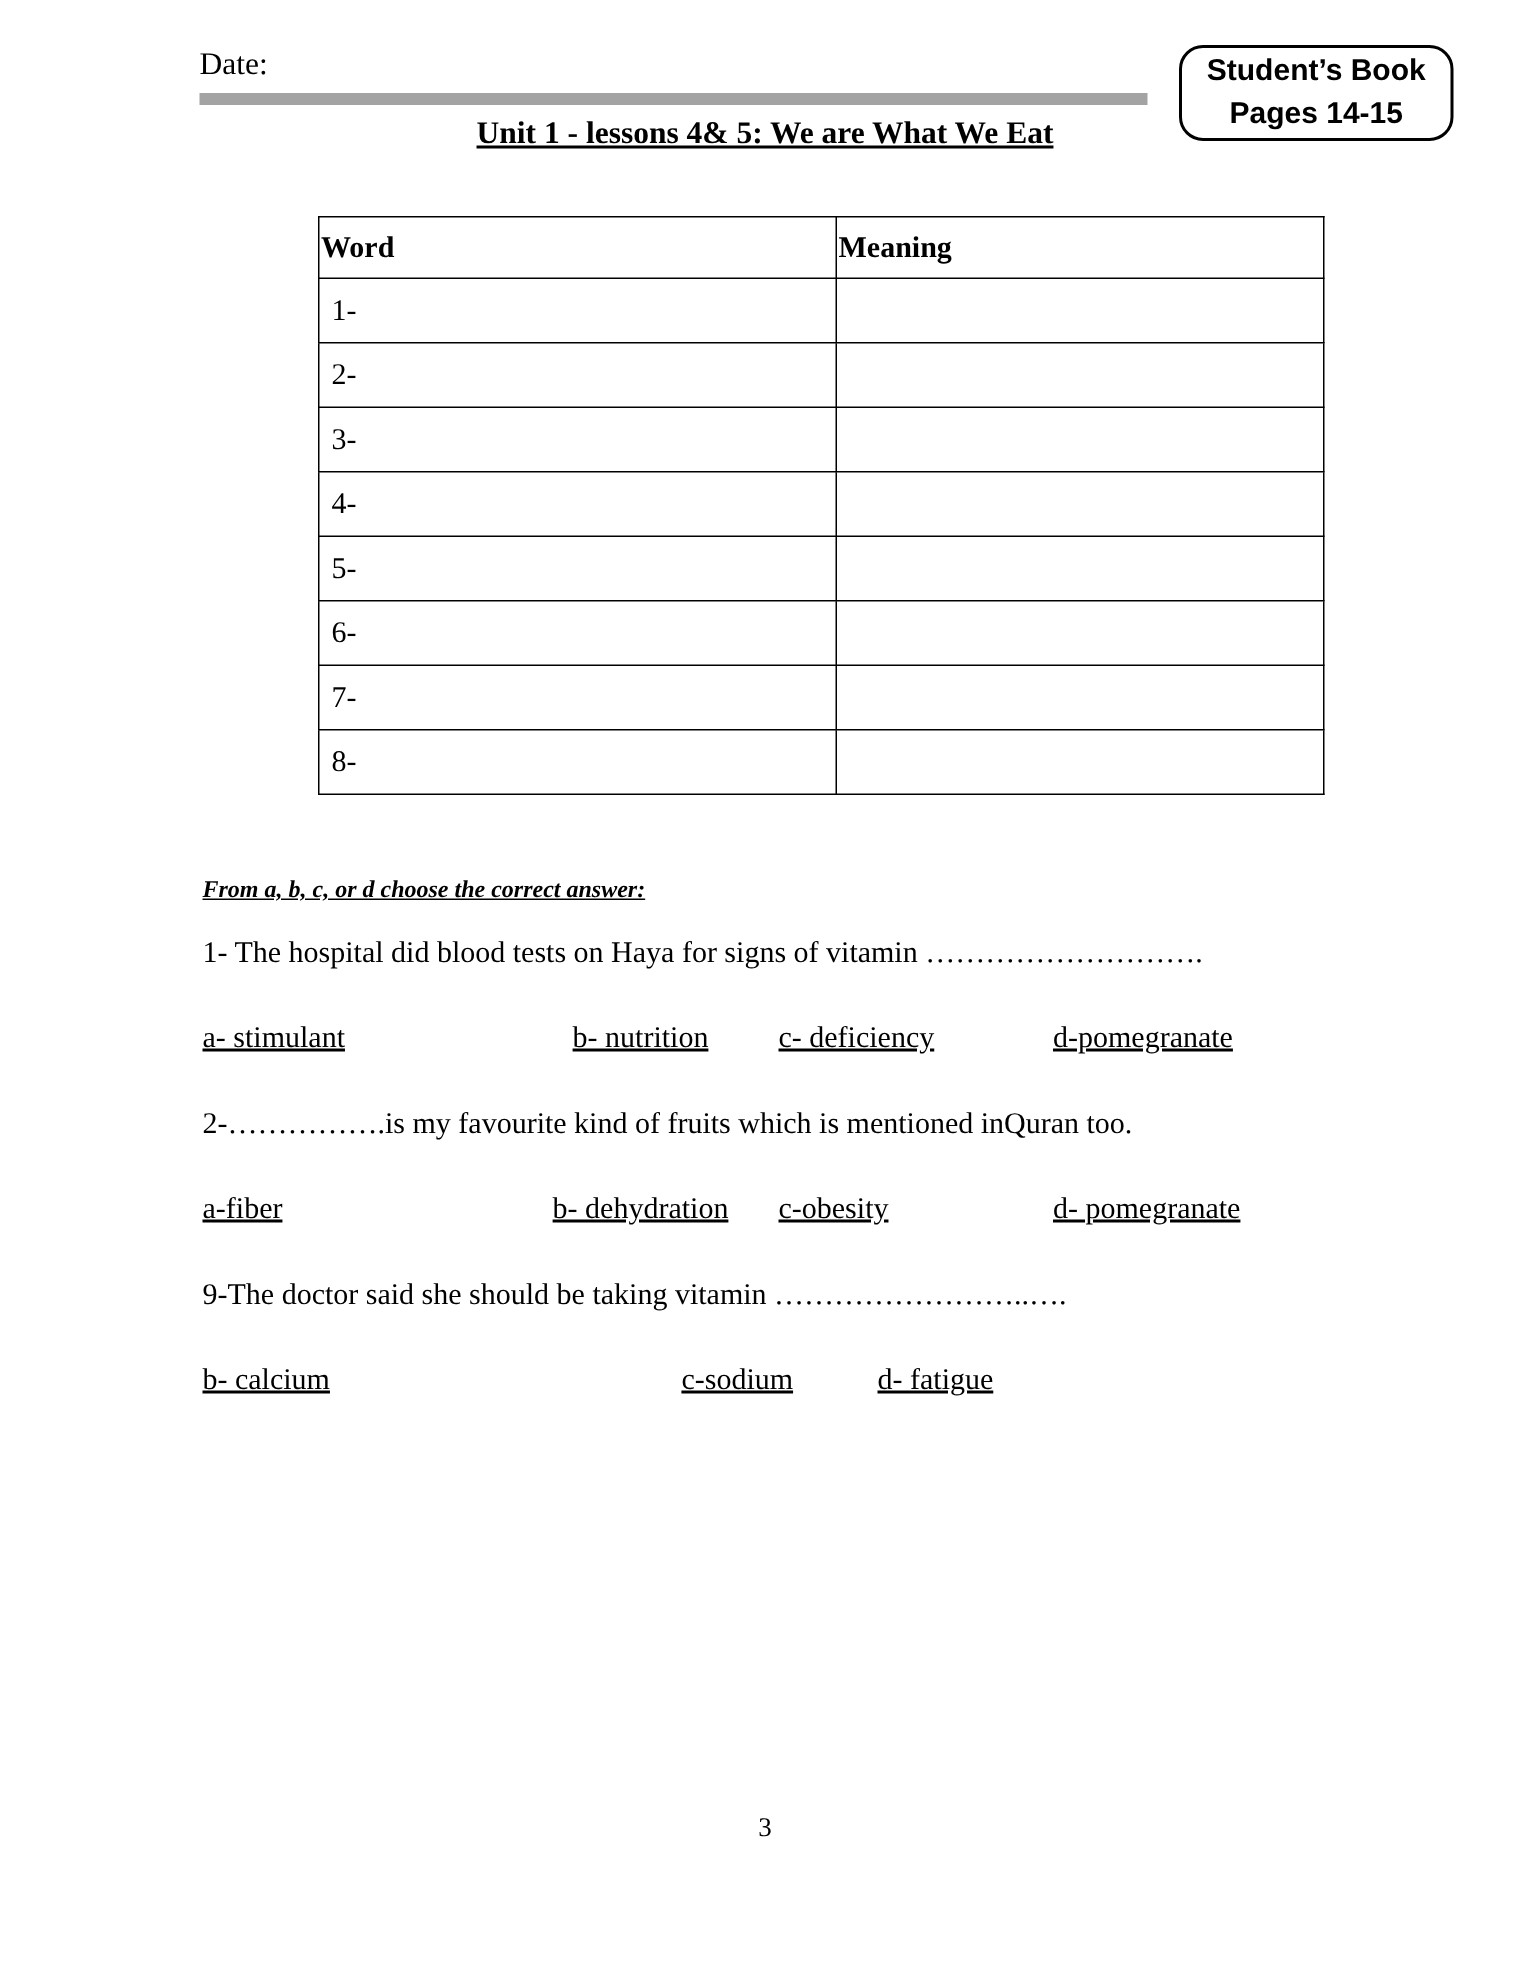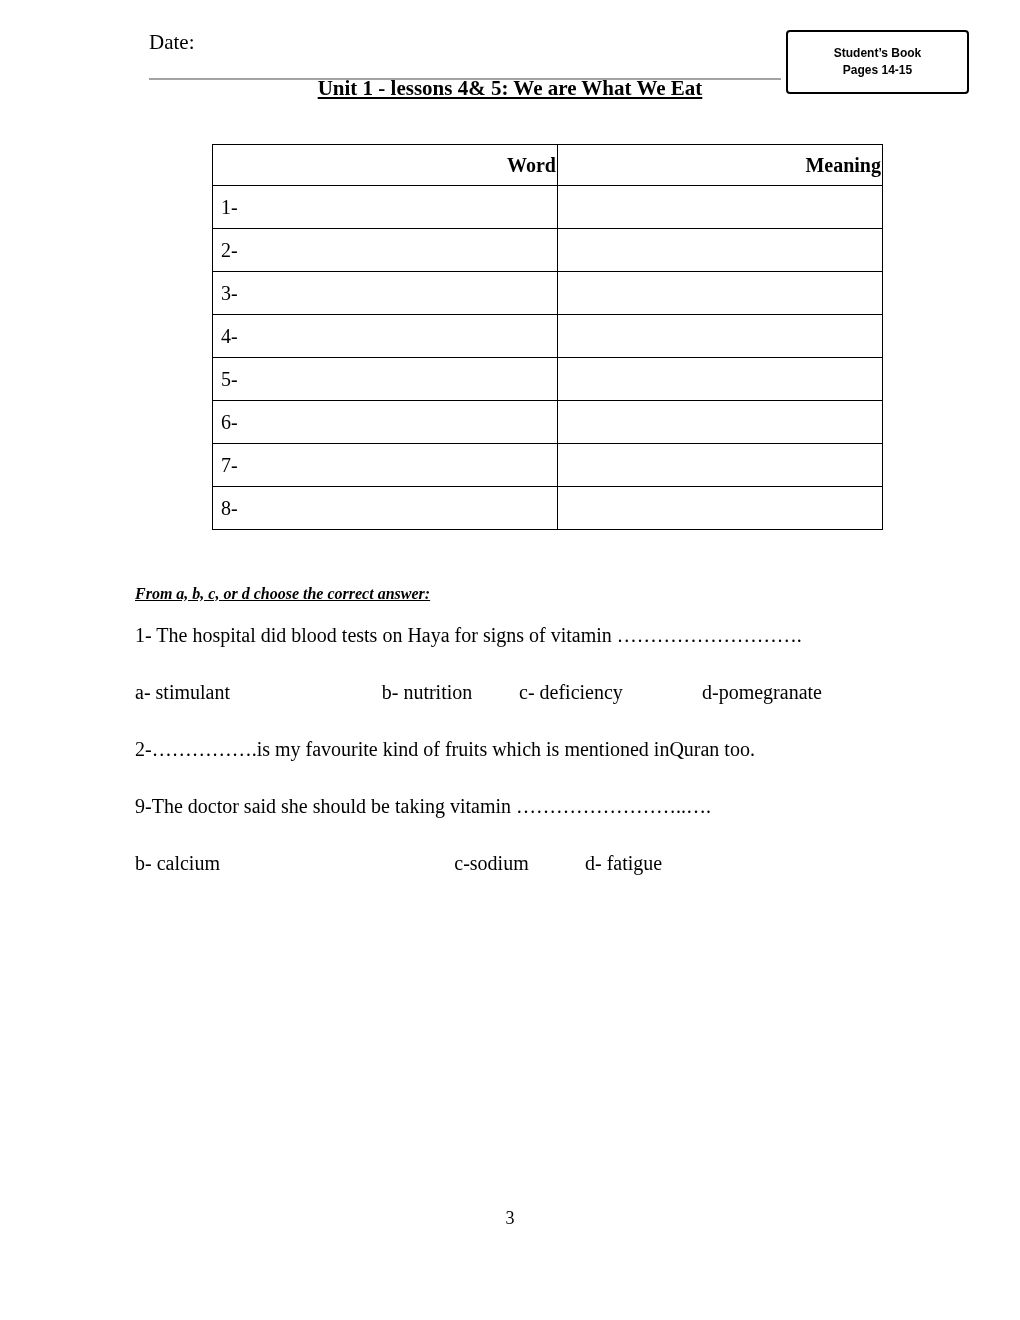--- a/index.html
+++ b/index.html
@@ -19,39 +19,38 @@
     overflow: hidden;
   }
 
   
   .date-block {
     position: absolute;
     left: 133px;
     top: 30px;
     width: 632px;
     font-size: 21px;
-    padding-bottom: 23px;
-    border-bottom: 2px solid #a3a3a3;
-    margin-left: 16px;
+    padding-bottom: 7px;
+    border-bottom: 8px solid #a3a3a3;
   }
   .badge {
     position: absolute;
     left: 786px;
     top: 30px;
     width: 183px;
     height: 64px;
     border: 2px solid #000;
-    border-radius: 4px;
+    border-radius: 16px;
     display: flex;
     flex-direction: column;
     justify-content: center;
     align-items: center;
     font-family: "Liberation Sans", sans-serif;
     font-weight: bold;
-    font-size: 12px;
+    font-size: 20px;
     line-height: 1.45;
     background: #fff;
   }
   .title-wrap {
     position: absolute;
     top: 76px;
     left: 0;
     width: 1020px;
     text-align: center;
   }
@@ -72,21 +71,21 @@
     table-layout: fixed;
   }
   table.word-table th,
   table.word-table td {
     border: 1.5px solid #000;
   }
   table.word-table th {
     height: 41px;
     font-size: 20px;
     font-weight: bold;
-    text-align: right;
+    text-align: left;
     vertical-align: middle;
   }
   table.word-table col.c1 { width: 345px; }
   table.word-table col.c2 { width: 325px; }
   table.word-table td {
     height: 43px;
     font-size: 20px;
     vertical-align: middle;
     padding-left: 8px;
   }
@@ -107,20 +106,21 @@
     margin: 0 0 19px 0;
   }
   .qline {
     margin: 0 0 31px 0;
     line-height: 26px;
   }
   .options {
     display: flex;
     margin: 7px 0 31px 0;
     line-height: 26px;
+    text-decoration: underline;
   }
   .options .opt { display: inline-block; }
   .options .opt:nth-child(1) { width: 200px; }
   .options .opt:nth-child(2) { width: 184px; text-align: center; }
   .options .opt:nth-child(3) { width: 183px; }
   .options .opt:nth-child(4) { width: auto; }
   .options.q3 .opt:nth-child(1) { width: 263px; }
   .options.q3 .opt:nth-child(2) { width: 187px; }
   .options.q3 .opt:nth-child(3) { width: 185px; }
 
@@ -204,20 +204,26 @@
 
     <p class="qline">1- The hospital did blood tests on Haya for signs of vitamin ……………………….</p>
     <div class="options">
       <span class="opt">a- stimulant</span>
       <span class="opt">b- nutrition</span>
       <span class="opt">c- deficiency</span>
       <span class="opt">d-pomegranate</span>
     </div>
 
     <p class="qline">2-…………….is my favourite kind of fruits which is mentioned inQuran too.</p>
+    <div class="options">
+      <span class="opt">a-fiber</span>
+      <span class="opt">b- dehydration</span>
+      <span class="opt">c-obesity</span>
+      <span class="opt">d- pomegranate</span>
+    </div>
 
     <p class="qline">9-The doctor said she should be taking vitamin ……………………..….</p>
     <div class="options q3">
       <span class="opt">b- calcium</span>
       <span class="opt">c-sodium</span>
       <span class="opt">d- fatigue</span>
     </div>
   </div>
 
   <div class="page-number">3</div>

